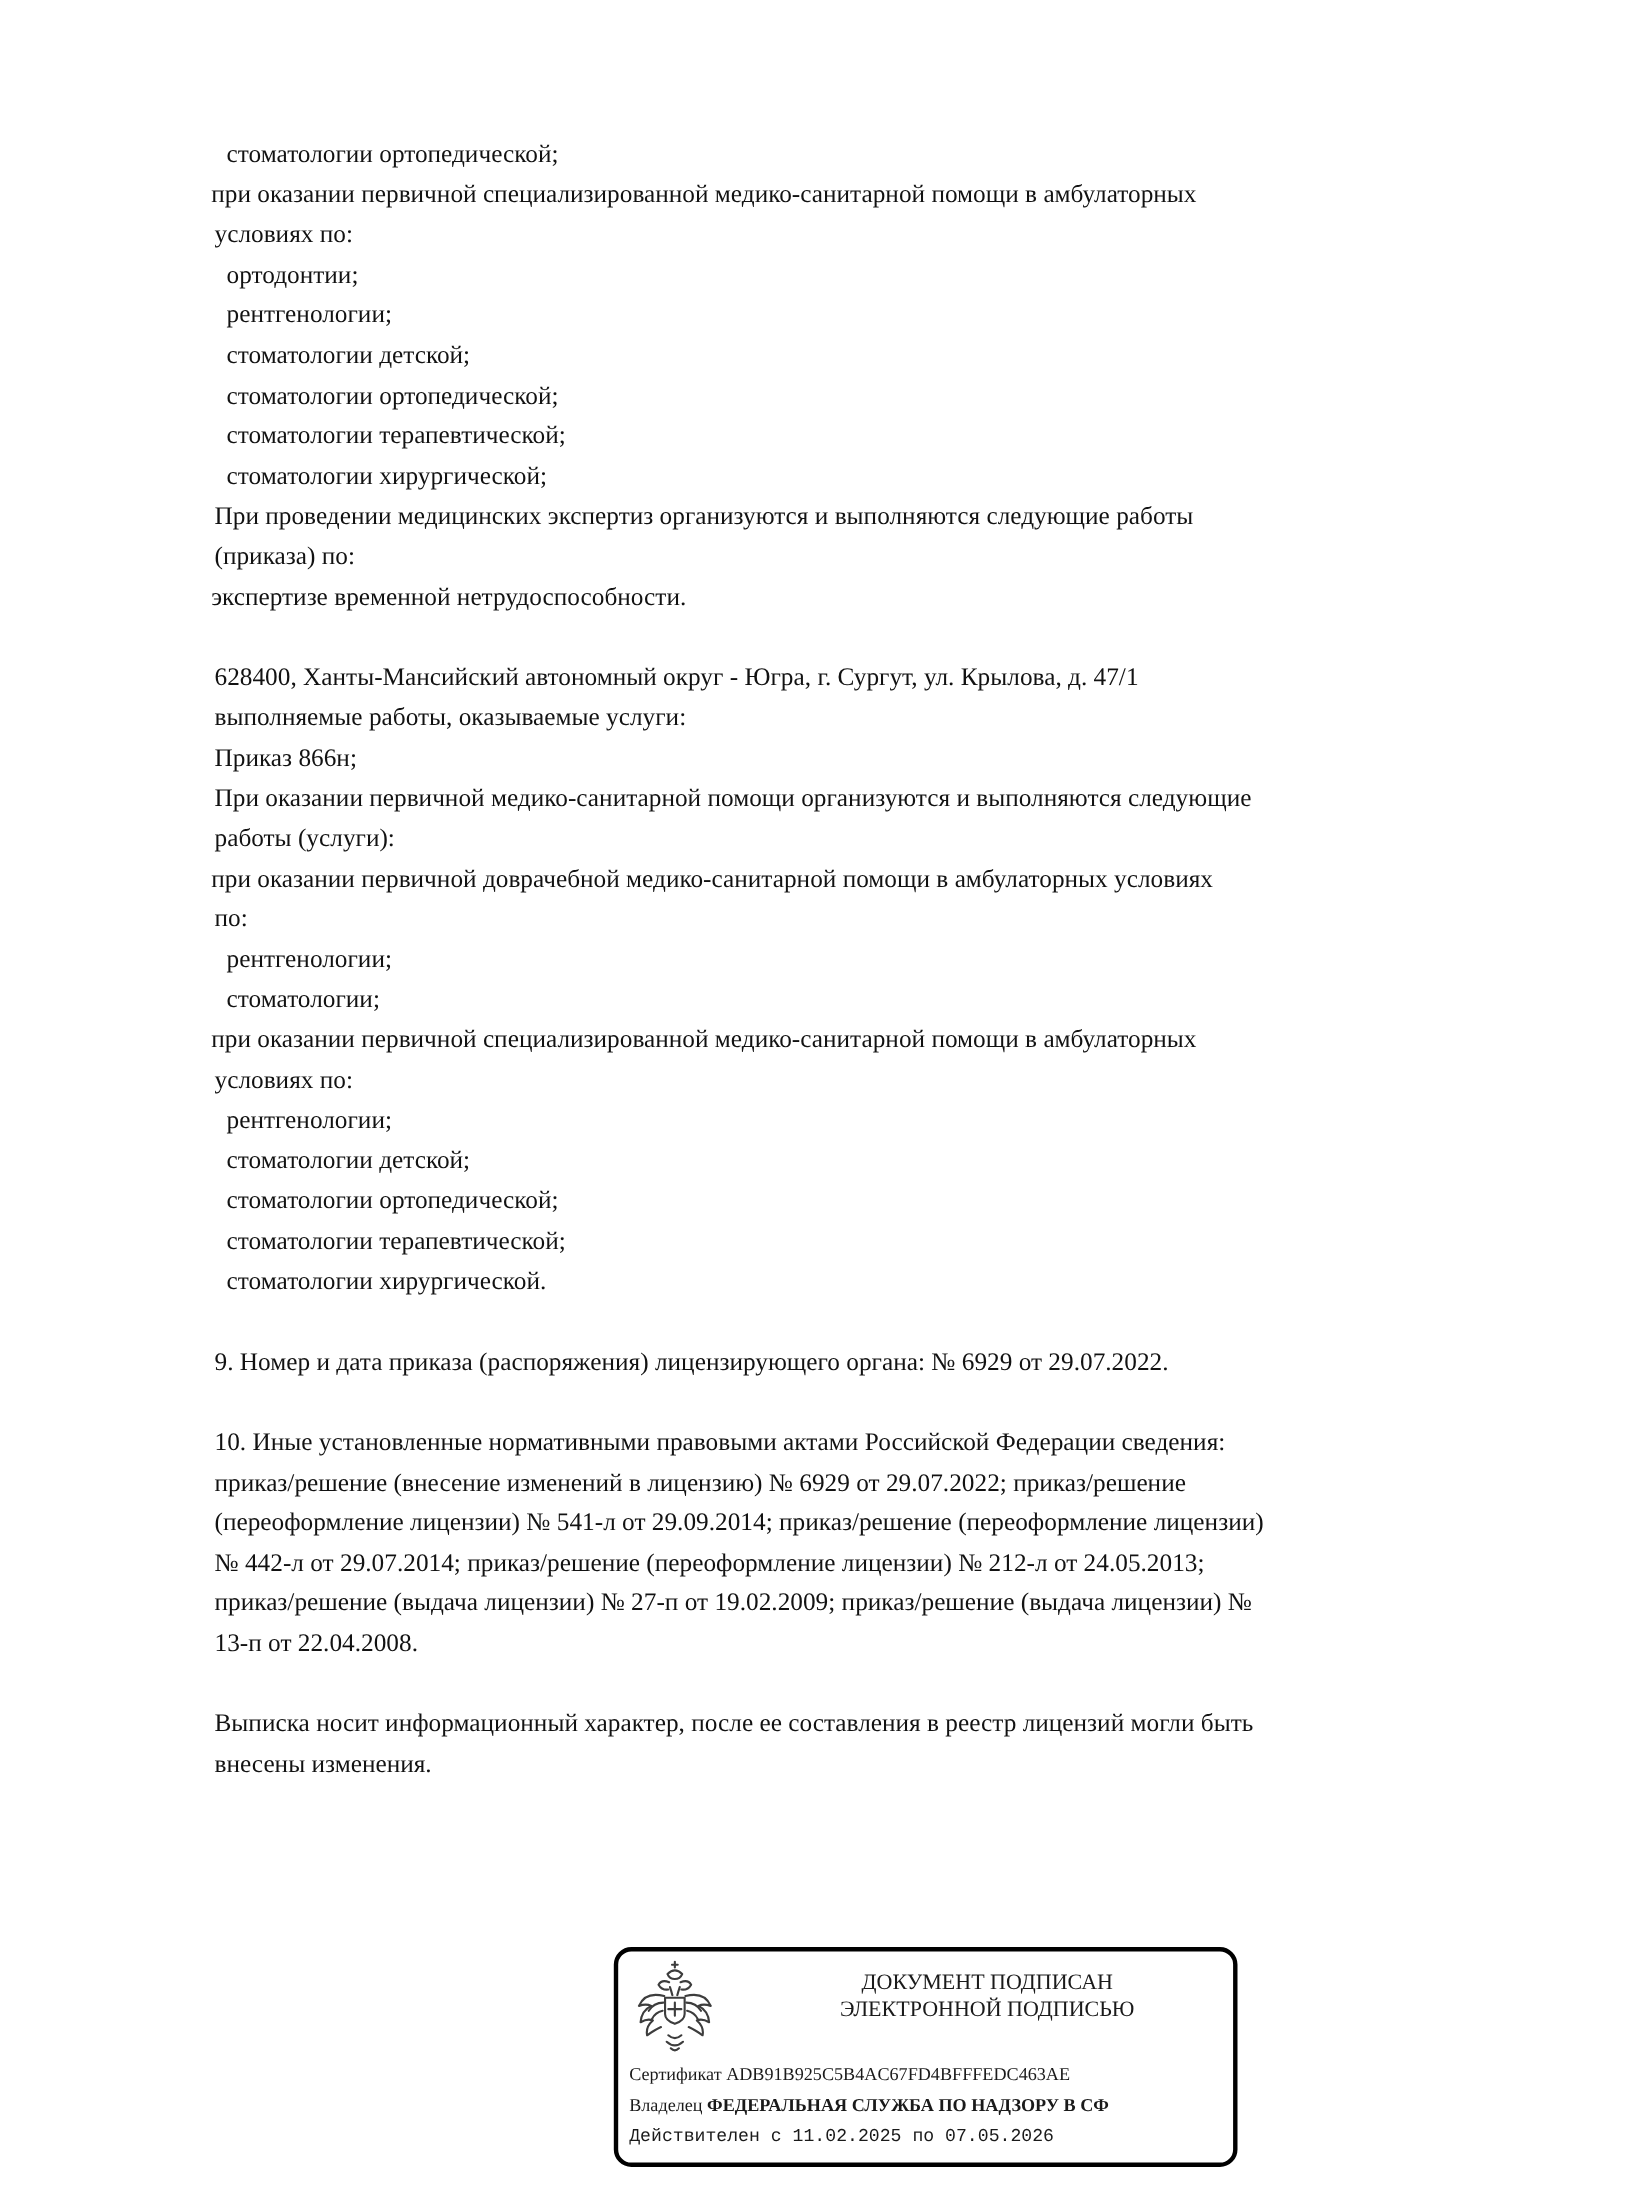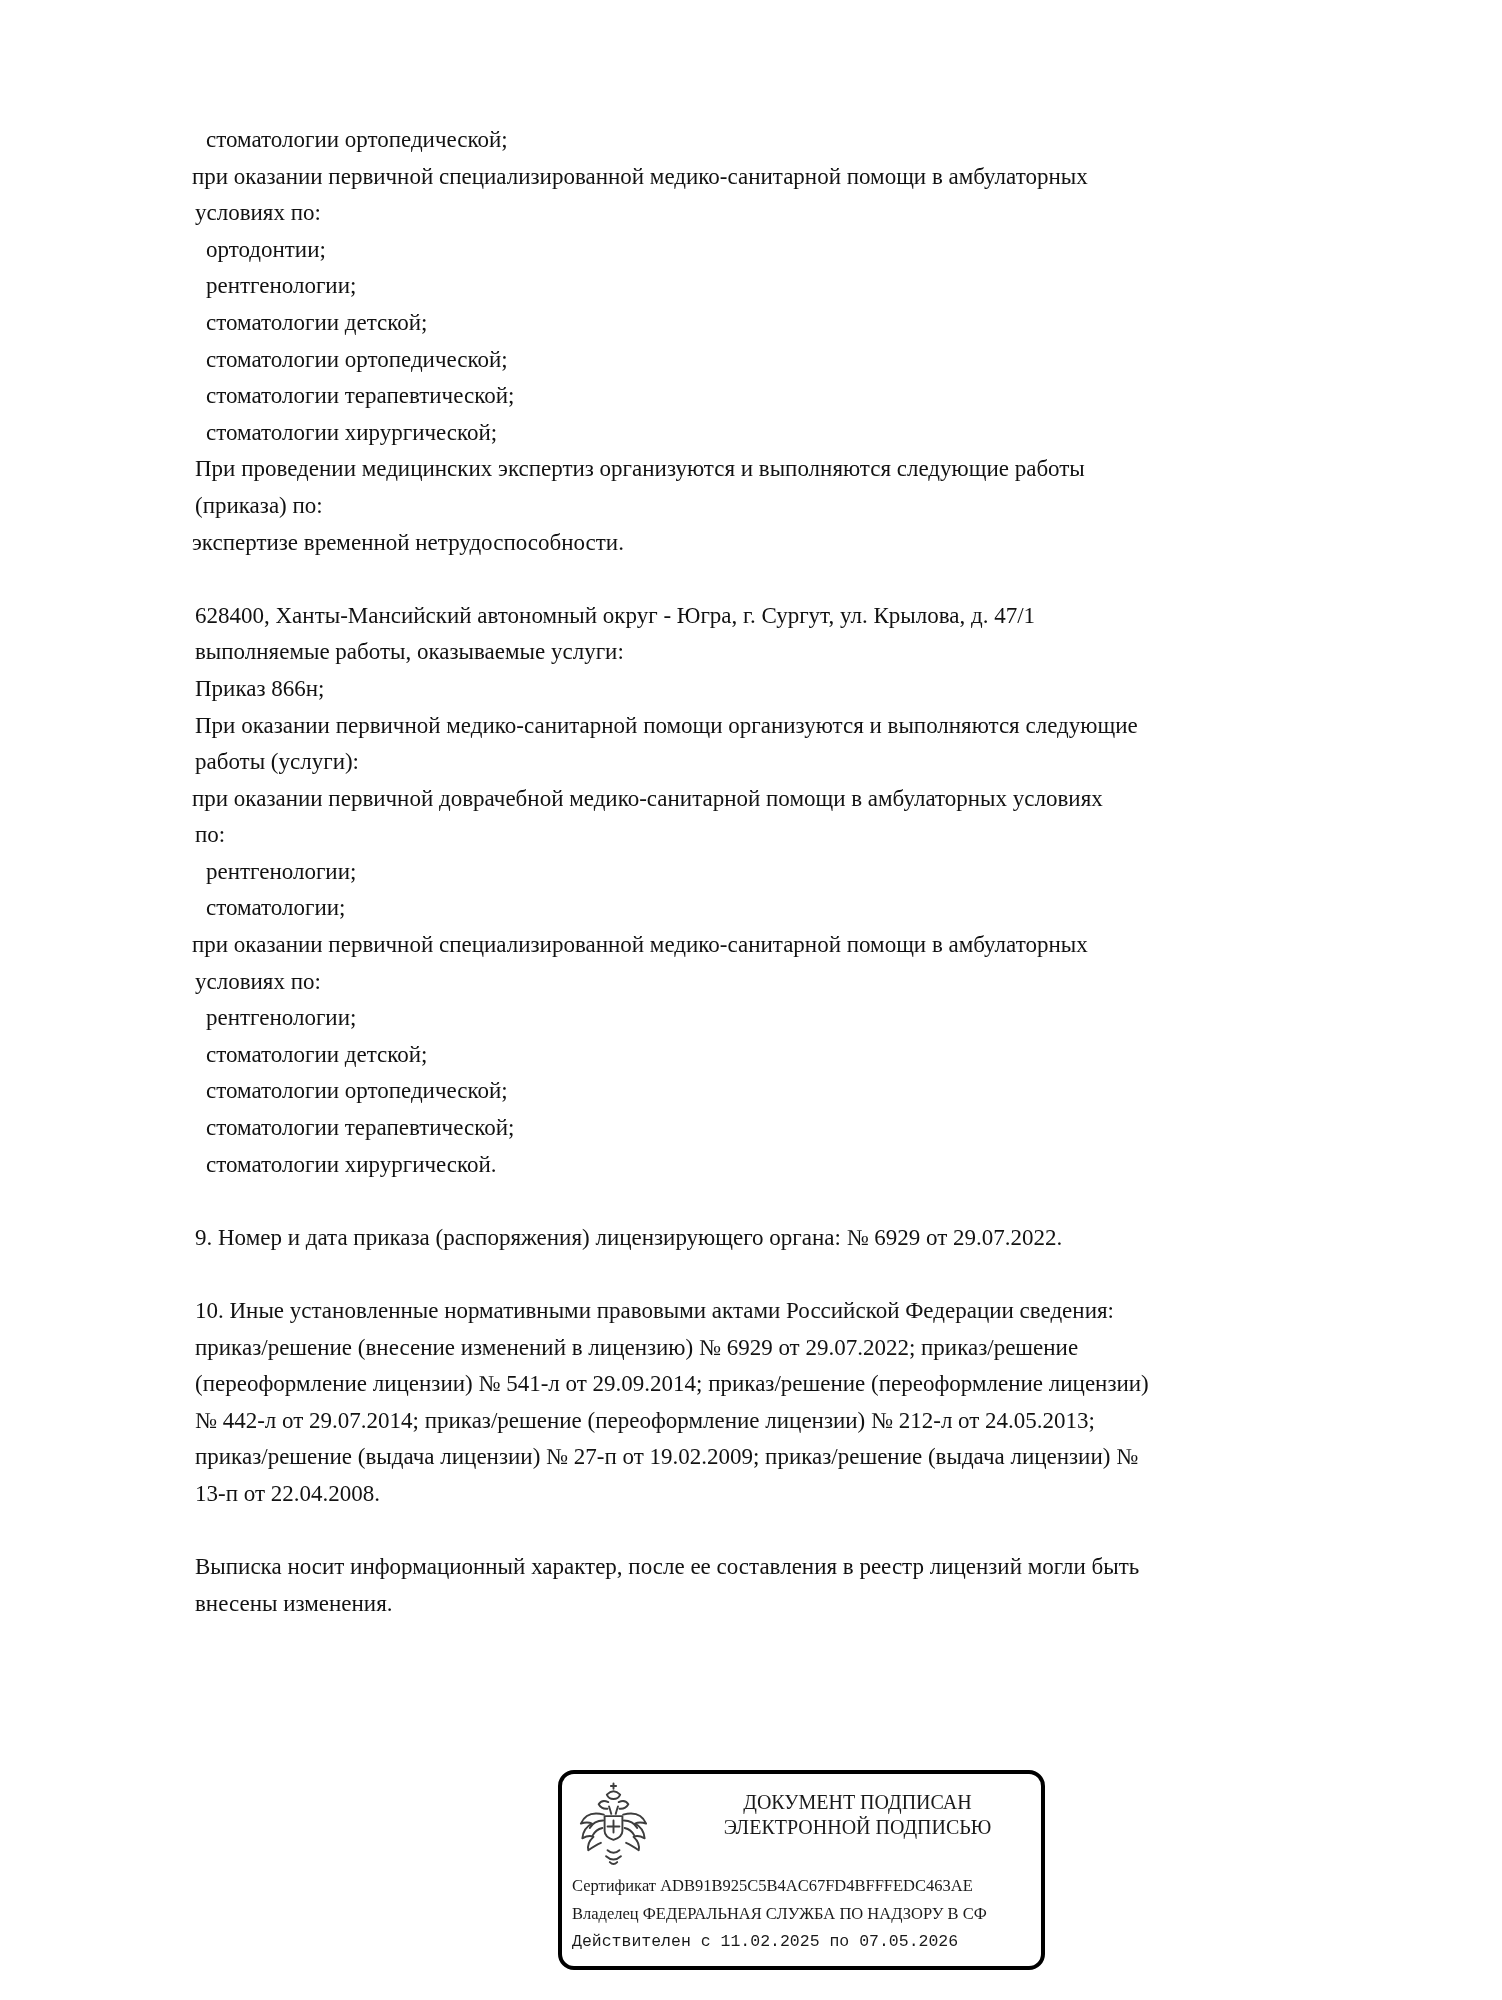--- a/index.html
+++ b/index.html
@@ -29,21 +29,21 @@
   }
   .indent-0 { margin-left: 16px; font-family: Liberation Serif, serif; }
   .indent-1 { margin-left: 13px; }
   .indent-2 { margin-left: 27px; }
 
   
   #stamp {
     position: absolute;
     left: 558px;
     top: 1770px;
-    width: 487px;
+    width: 567px;
     height: 200px;
     border: 4px solid #000000;
     border-radius: 16px;
     box-sizing: border-box;
     background: #ffffff;
     overflow: hidden;
   }
   #stamp-emblem {
     position: absolute;
     left: 13px;
@@ -66,21 +66,21 @@
     left: 10px;
     right: 2px;
     white-space: nowrap;
     overflow: hidden;
     font-size: 16.5px;
     color: #1a1a1a;
   }
   #stamp-cert     { top: 102px; }
   #stamp-owner    { top: 130px; }
   #stamp-validity { top: 158px; font-family: Liberation Mono, monospace; }
-  .stamp-bold { font-weight: normal; }
+  .stamp-bold { font-weight: bold; }
 </style>
 </head>
 <body>
 
 <div id="doc-text">
     <div class="doc-line indent-2">стоматологии ортопедической;</div>
     <div class="doc-line indent-1">при оказании первичной специализированной медико-санитарной помощи в амбулаторных</div>
     <div class="doc-line indent-0">условиях по:</div>
     <div class="doc-line indent-2">ортодонтии;</div>
     <div class="doc-line indent-2">рентгенологии;</div>

